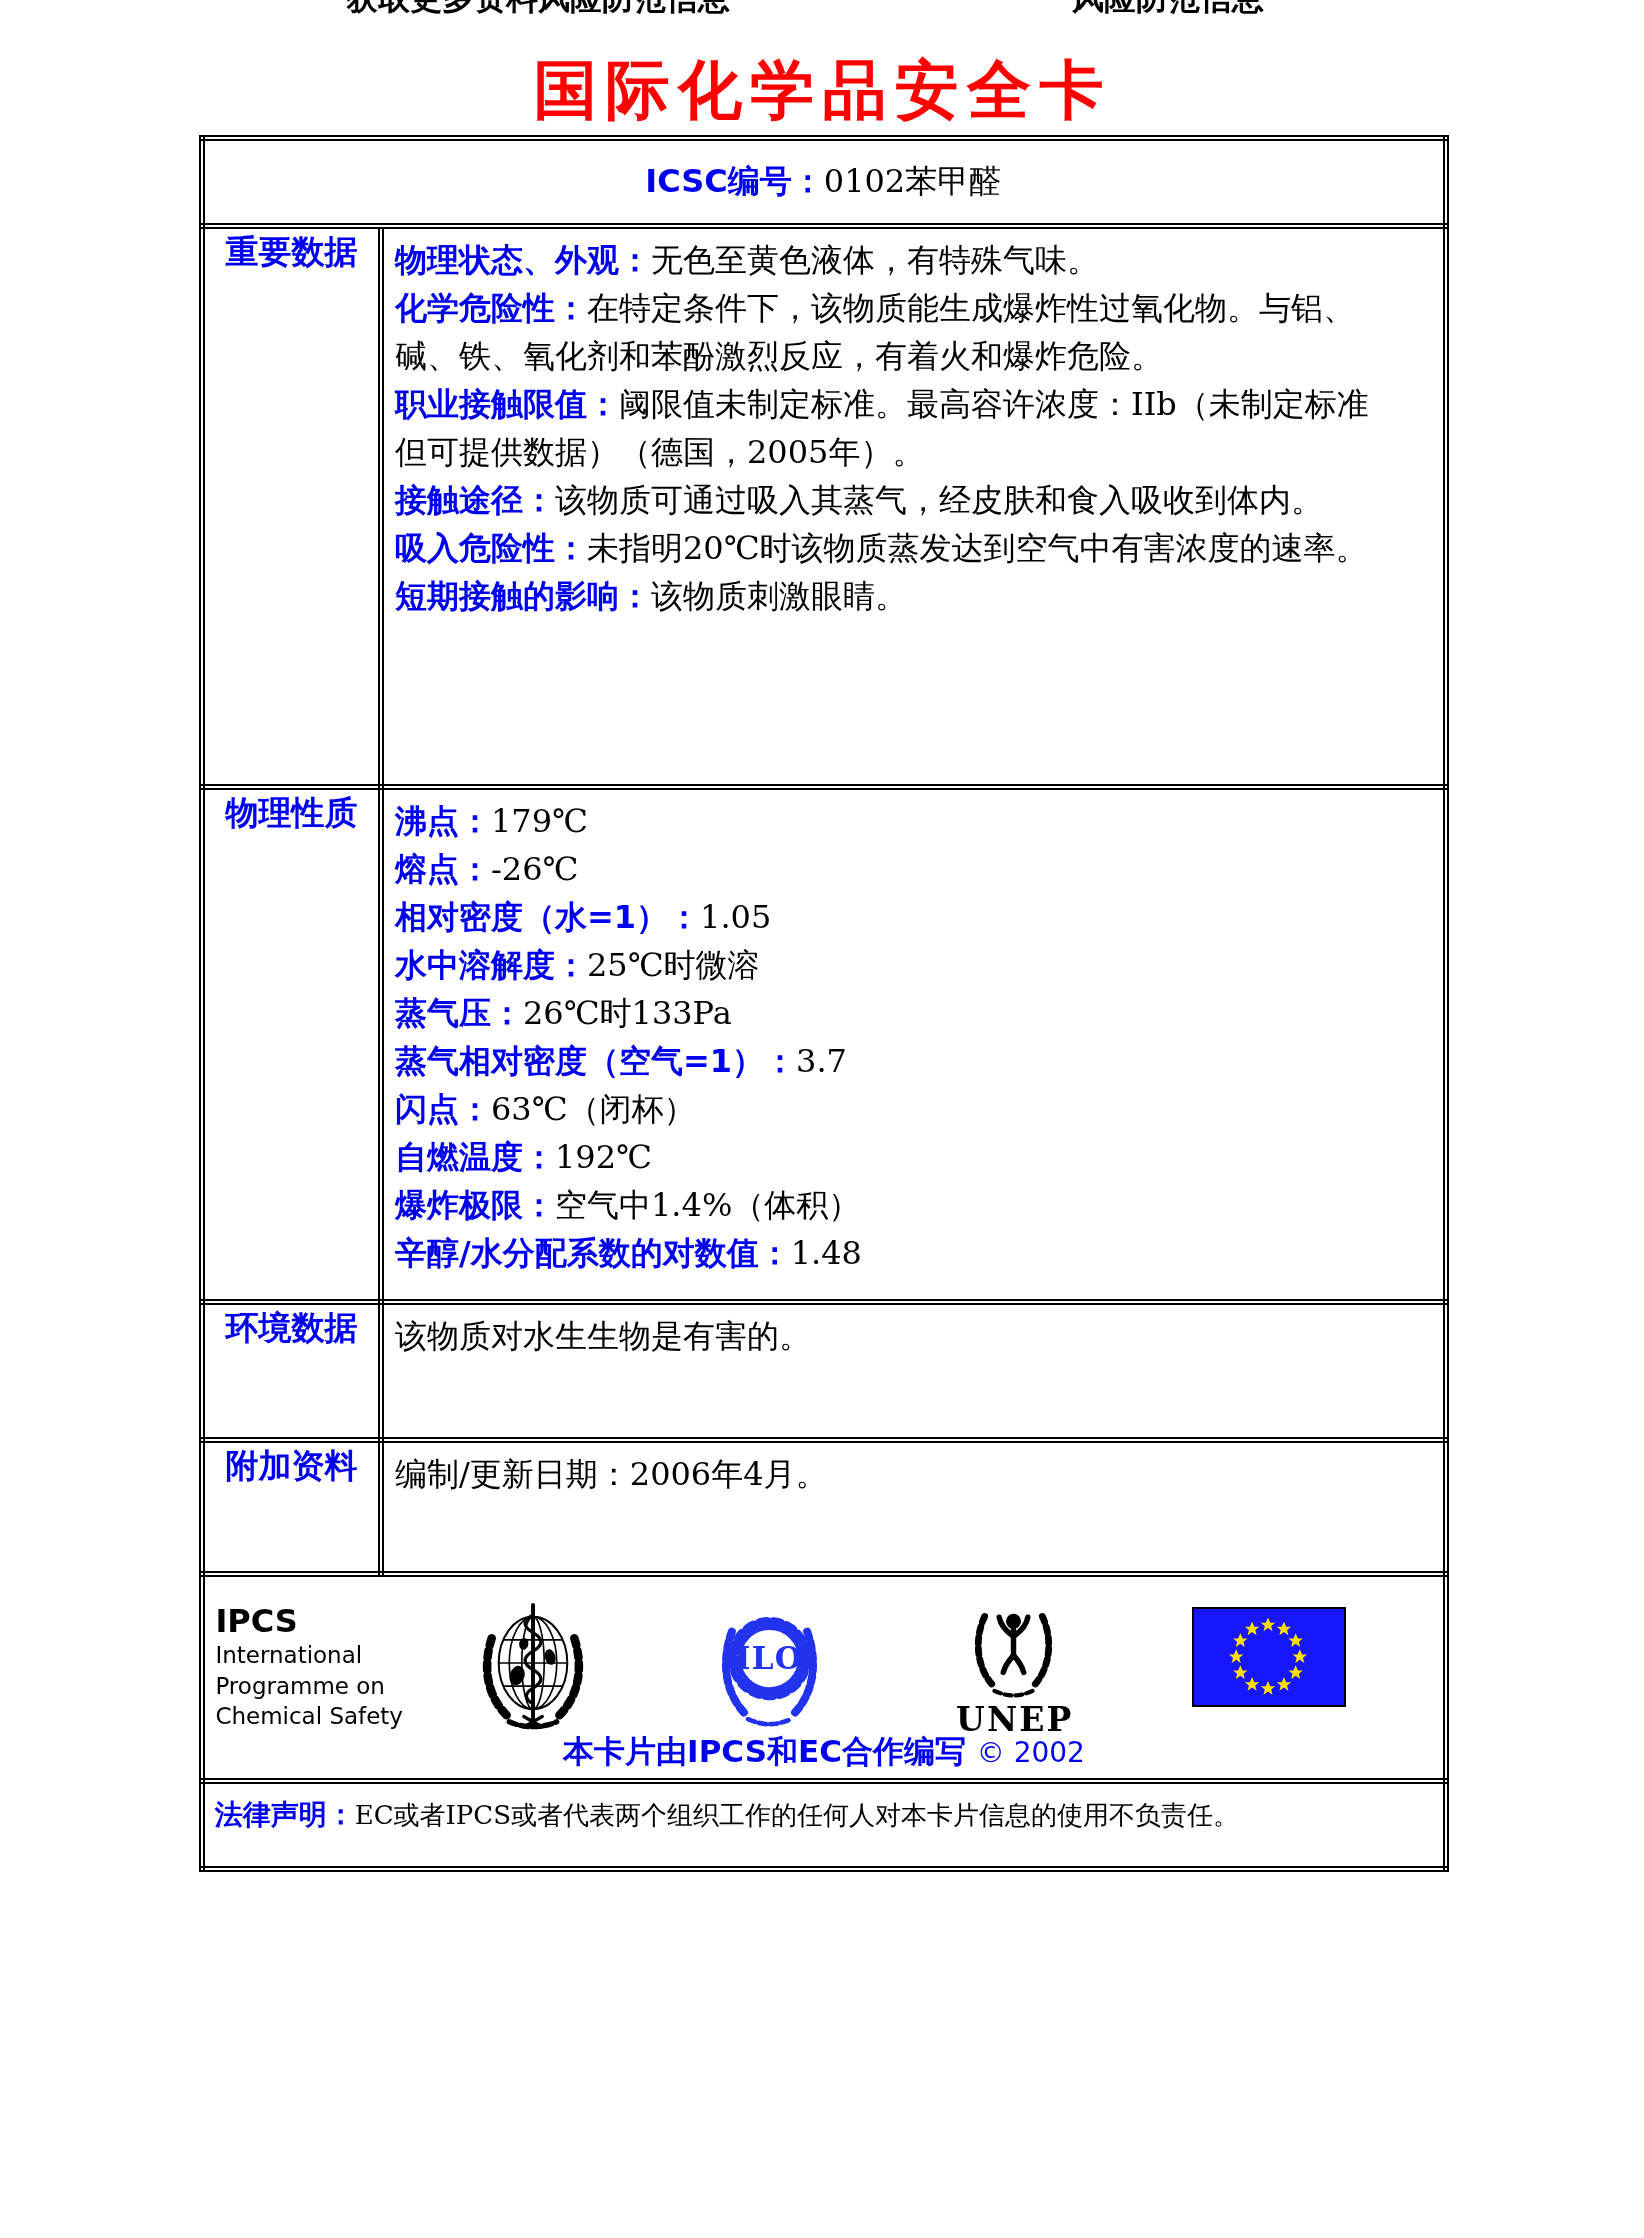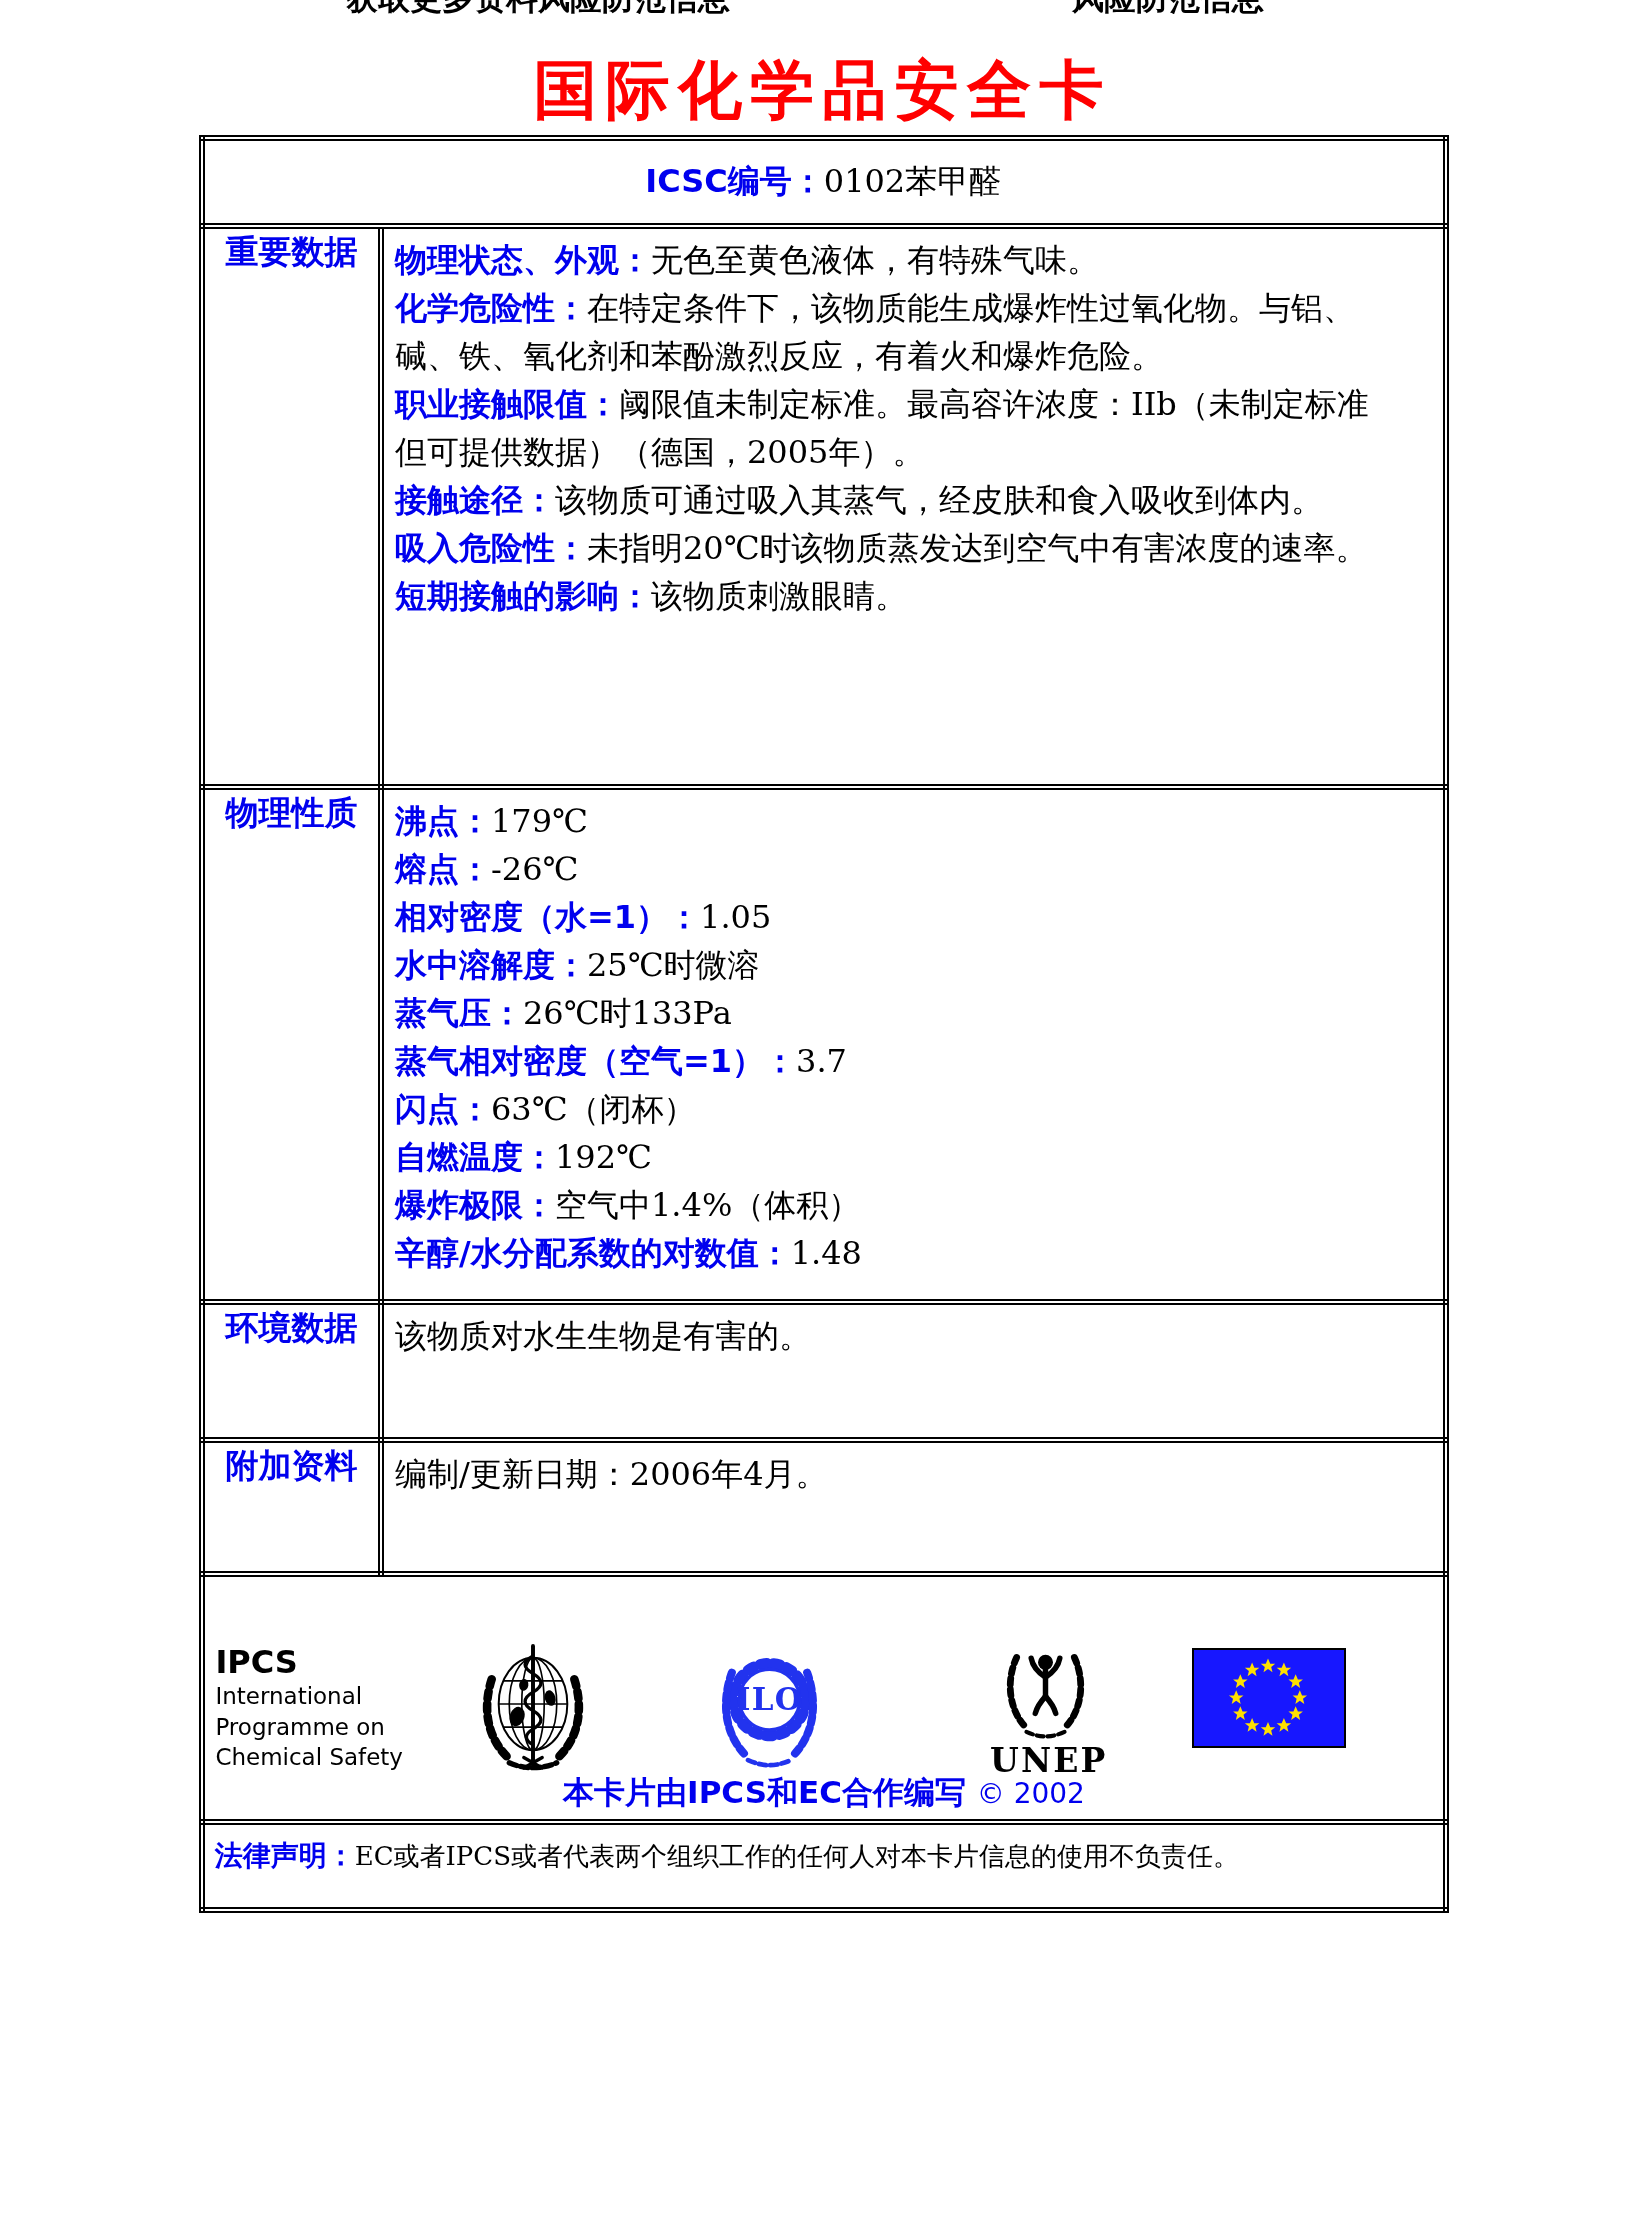--- a/index.html
+++ b/index.html
@@ -53,27 +53,27 @@
   .r-important td{height:492px;}
   .r-physical td{height:502px;}
   .r-env td{height:125px;}
   .r-notes td{height:156px;}
   .r-add td{height:121px;border-radius:27px;}
   .r-logos td{height:201px;padding:0;position:relative;}
   .r-legal td{height:71px;}
   td.legal-cell{padding:11px 14px 0 9.7px;font-size:26px;line-height:39px;vertical-align:top;}
   td.legal-cell .k{font-size:28px;}
   
-  .logos-wrap{position:relative;width:100%;height:201px;margin-top:41px;}
+  .logos-wrap{position:relative;width:100%;height:201px;}
   .ipcs-block{position:absolute;left:10.4px;top:26px;font-family:"DejaVu Sans","Liberation Sans",sans-serif;color:#000;}
   .ipcs-acronym{font-size:32px;font-weight:bold;line-height:37px;}
   .ipcs-line{font-size:23px;line-height:30.5px;}
   .who-logo{position:absolute;left:262px;top:16.6px;}
   .ilo-logo{position:absolute;left:504px;top:18px;}
-  .unep-block{position:absolute;left:785px;top:12.5px;width:114px;}
+  .unep-block{position:absolute;left:751px;top:12.5px;width:114px;text-align:center;}
   .unep-label{font-family:"DejaVu Serif","Liberation Serif",serif;font-weight:bold;font-size:33px;letter-spacing:2.1px;line-height:35px;color:#000;}
   .eu-flag{
     position:absolute;left:987px;top:30px;width:154px;height:100px;
     background:var(--eu_flag_blue,#17f);border:2.8px solid #000;box-sizing:border-box;
   }
   .footer-caption{
     position:absolute;left:0;bottom:5.5px;width:100%;text-align:center;
     font-family:"DejaVu Sans","Liberation Sans",sans-serif;font-weight:bold;
     font-size:31px;color:var(--accent_blue,#00e);white-space:nowrap;
   }

